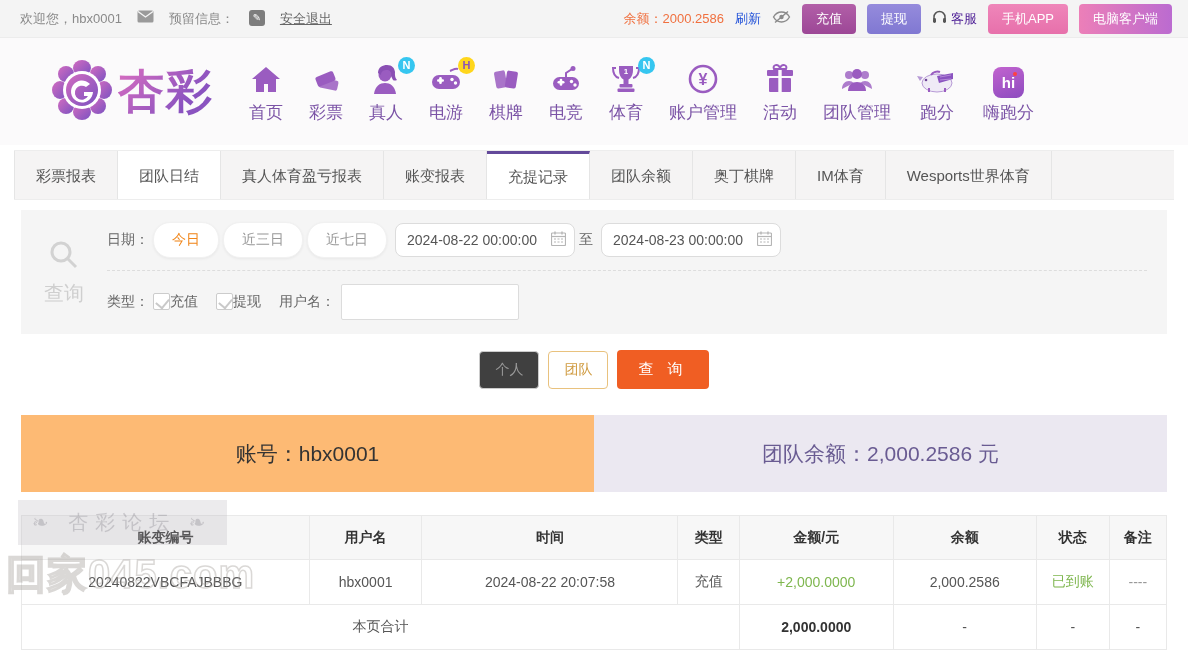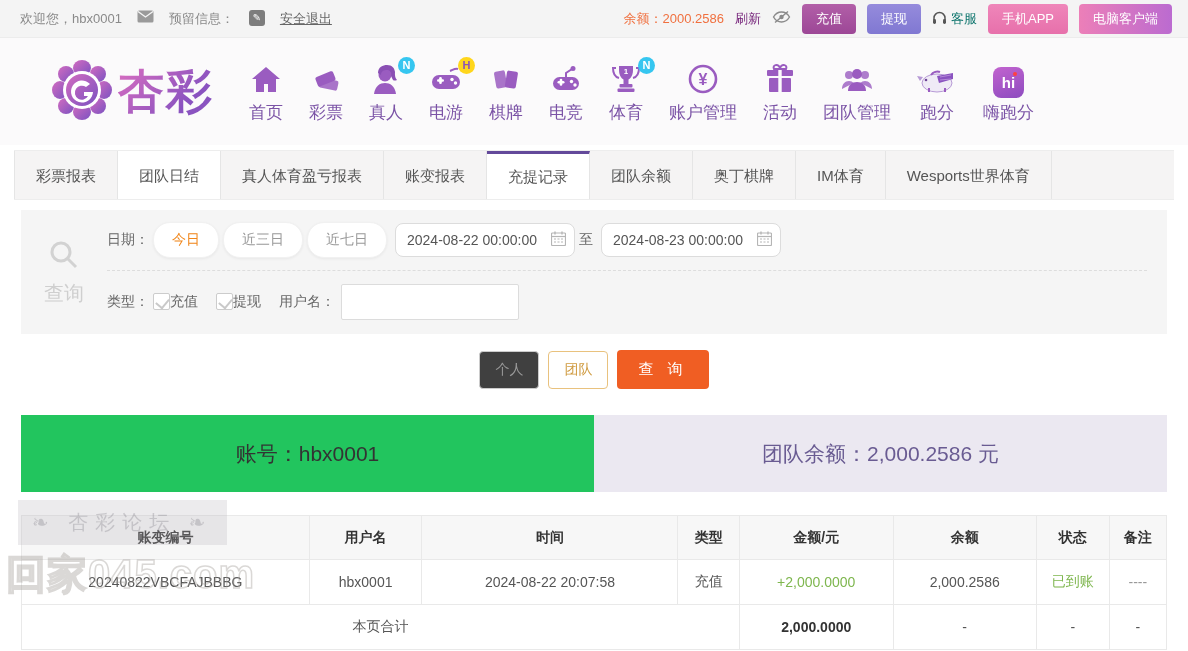--- a/index.html
+++ b/index.html
@@ -5,27 +5,27 @@
   * { box-sizing: border-box; margin: 0; padding: 0; }
   html,body { width:1188px; height:651px; overflow:hidden; }
   body { font-family:"Liberation Sans","DejaVu Sans",sans-serif; background:#fff; position:relative; font-size:14px; color:#555; }
 
   
   .topbar { height:38px; background:#f4f4f4; border-bottom:1px solid #ececec; display:flex; align-items:center; padding:0 16px 0 20px; font-size:13px; color:#8a8a8a; }
   .topbar .tleft { display:flex; align-items:flex-start; gap:15px; }
   .topbar .tright { margin-left:auto; display:flex; align-items:center; gap:11px; }
   .logout { color:#666; text-decoration:underline; cursor:pointer; }
   .balance { color:#f0703f; }
-  .refresh { color:#701a75; cursor:pointer; }
+  .refresh { color:#1d4ed8; cursor:pointer; }
   .tb-btn { color:#fff; border:none; border-radius:4px; padding:6px 14px; font-size:13px; cursor:pointer; font-family:inherit; }
   .btn-recharge { background:linear-gradient(180deg,#b25fa8,#9c4796); }
   .btn-withdraw { background:linear-gradient(180deg,#958bdc,#8078d2); }
   .btn-mapp { background:linear-gradient(180deg,#ef86ba,#e770ab); }
   .btn-pc { background:linear-gradient(90deg,#ec7fb8,#bb6bd0); }
-  .svc { display:flex; align-items:flex-end; gap:4px; color:#0f766e; cursor:pointer; }
+  .svc { display:flex; align-items:flex-start; gap:4px; color:#4c1d95; cursor:pointer; }
   .editbox { width:16px; height:16px; background:#7d7d7d; border-radius:3px; color:#fff; font-size:10px; display:inline-flex; align-items:center; justify-content:center; cursor:pointer; }
 
   
   .header { height:107px; background:#fbfafb; display:flex; align-items:center; padding:0 10px 0 52px; }
   .logo { display:flex; align-items:center; margin-right:22px; cursor:pointer; }
   .logo-text { font-size:46px; font-weight:bold; letter-spacing:2px; background:linear-gradient(135deg,#d36cc0 10%,#8a53c0 70%); -webkit-background-clip:text; background-clip:text; color:transparent; margin-left:6px; }
   .nav { display:flex; align-items:flex-end; }
   .nav-item { padding:0 13px; text-align:center; cursor:pointer; }
   .nav-ico { height:38px; display:flex; align-items:flex-end; justify-content:center; position:relative; }
   .nav-lbl { font-size:17px; color:#7b53a6; margin-top:3px; white-space:nowrap; }
@@ -60,21 +60,21 @@
 
   
   .actions { margin-top:16px; display:flex; justify-content:center; align-items:center; gap:9px; }
   .btn { border-radius:4px; font-size:14px; cursor:pointer; font-family:inherit; }
   .btn-personal { background:#404040; border:1px solid #ccc; color:#999; padding:9px 15px; }
   .btn-team { background:#fff; border:1px solid #e9c27e; color:#cf9a3f; padding:9px 15px; }
   .btn-query { background:#f05e23; border:none; color:#fff; padding:10px 21px; font-size:15px; letter-spacing:5px; }
 
   
   .summary { margin:26px 21px 0; display:flex; height:77px; }
-  .sum-left { flex:1; background:#22c55e; display:flex; align-items:center; justify-content:center; font-size:21px; color:#333; }
+  .sum-left { flex:1; background:#fdba74; display:flex; align-items:center; justify-content:center; font-size:21px; color:#333; }
   .sum-right { flex:1; background:#ebe8f1; display:flex; align-items:center; justify-content:center; font-size:21px; color:#695b92; }
 
   
   .datatable { margin:23px 21px 0; width:1146px; border-collapse:collapse; table-layout:fixed; font-size:14px; color:#555; }
   .datatable th, .datatable td { border:1px solid #e9e9e9; text-align:center; height:44px; padding:0 4px; overflow:hidden; white-space:nowrap; }
   .datatable th { background:#f7f7f7; color:#333; font-weight:bold; }
   .datatable td { height:45px; background:#fff; }
   .amt-pos { color:#7eb64e; }
   .st-ok { color:#7eb64e; }
   .remark { color:#999; }

